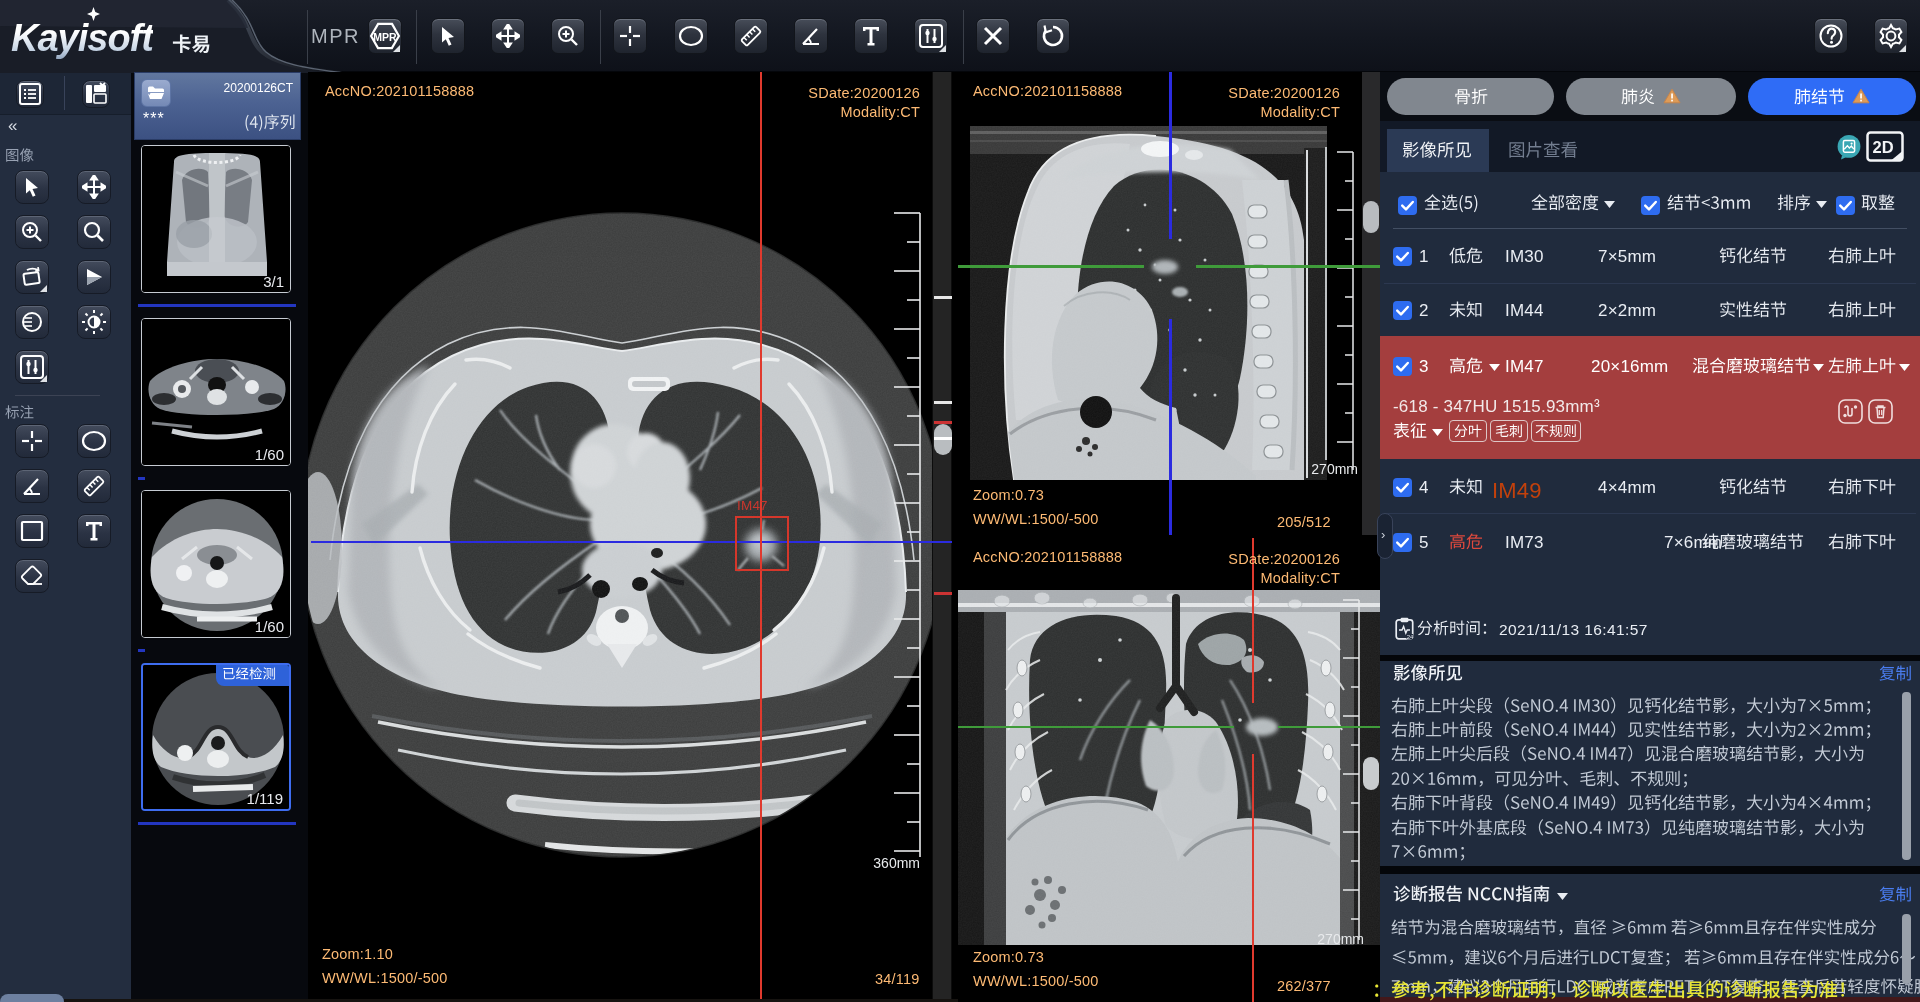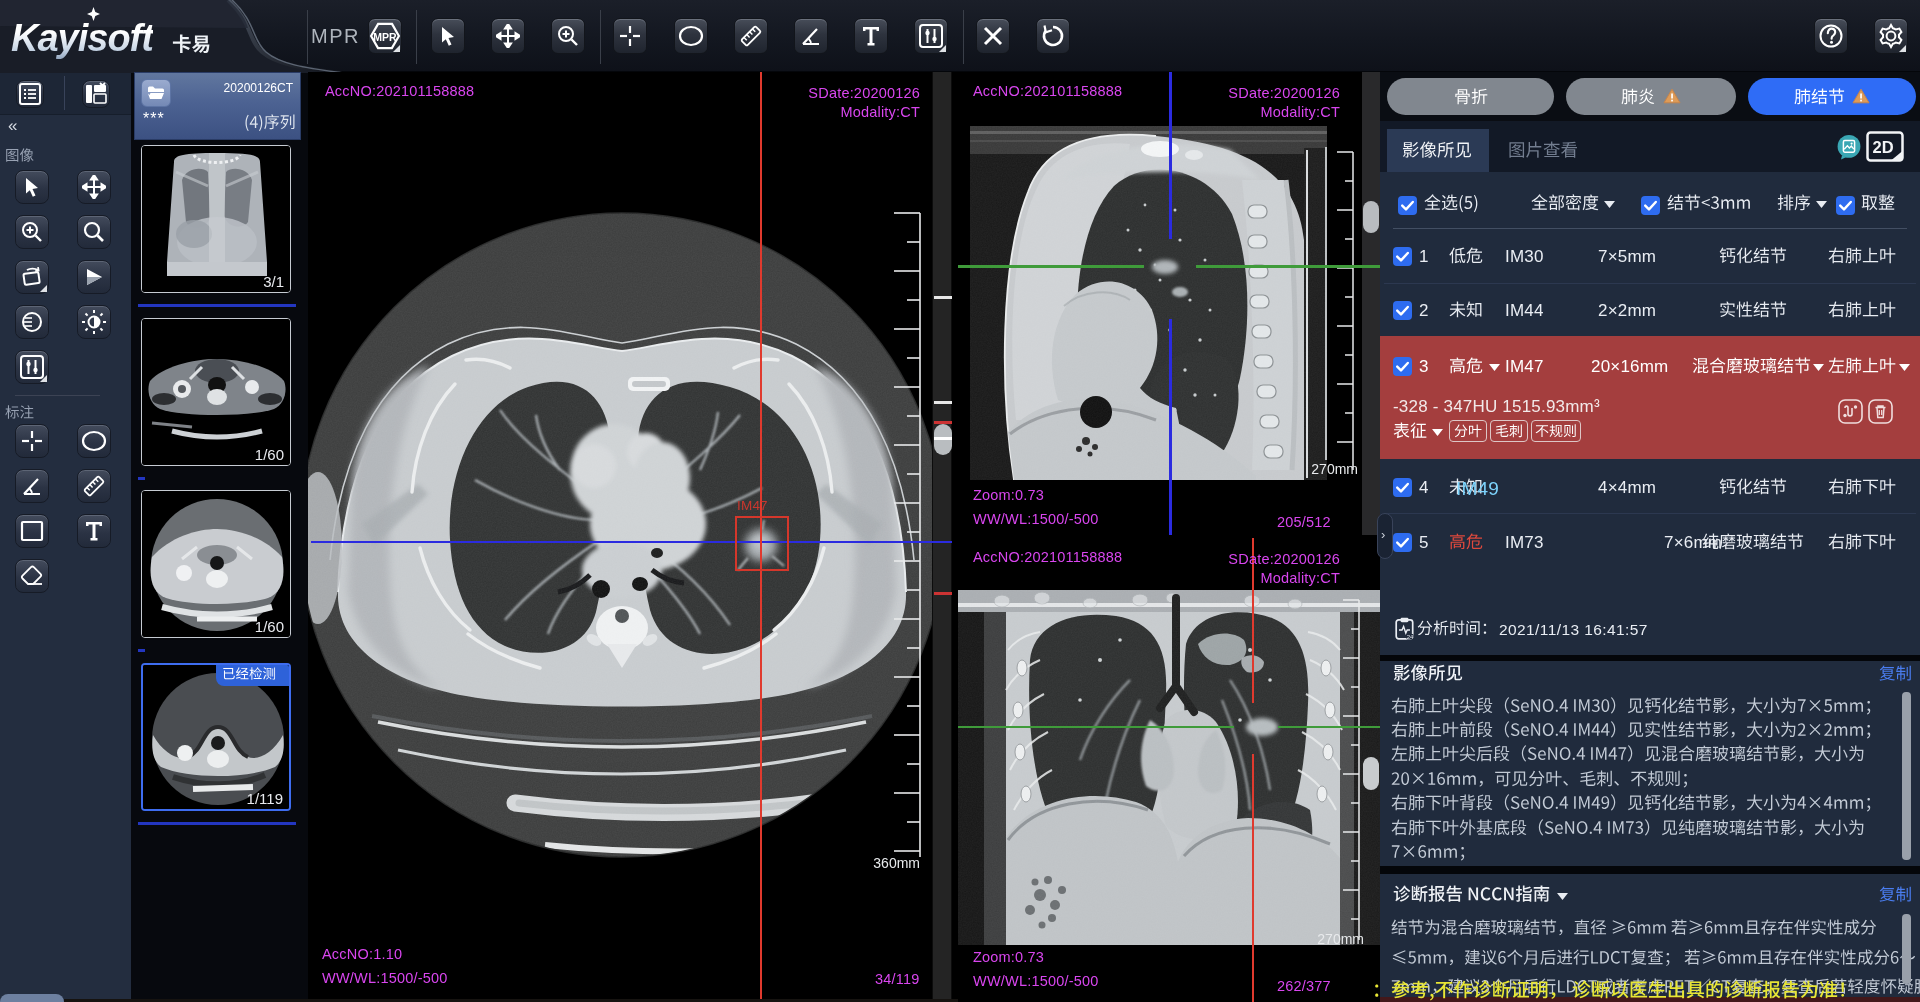--- a/index.html
+++ b/index.html
@@ -1,17 +1,17 @@
 <!DOCTYPE html>
 <html><head><meta charset="utf-8"><style>
 *{margin:0;padding:0;box-sizing:border-box}
 html,body{width:1920px;height:1002px;overflow:hidden;background:#000}
 body{font-family:"Liberation Sans",sans-serif;position:relative}
 .abs{position:absolute}
-.txt{position:absolute;color:#d946ef;font-size:14.5px;letter-spacing:.2px;white-space:nowrap}
+.txt{position:absolute;color:#fdba74;font-size:14.5px;letter-spacing:.2px;white-space:nowrap}
 .tr{text-align:right}
 .tbtn{position:absolute;width:34px;height:36px;border-radius:7px;
  background:linear-gradient(180deg,#474d59 0%,#2e333e 45%,#1f242e 100%);
  border:1px solid #12151b;box-shadow:inset 0 1px 0 #6a707c}
 .sbtn{position:absolute;width:34px;height:34px;border-radius:8px;
  background:linear-gradient(180deg,#434b5c 0%,#2b3344 55%,#222a3a 100%);
  border:1px solid #161b26;box-shadow:inset 0 1px 0 #5d6575}
 .ic{position:absolute;left:50%;top:50%;transform:translate(-50%,-50%)}
 .fold{position:absolute;right:1px;bottom:1px;width:0;height:0;border-left:7px solid transparent;border-bottom:7px solid #dfe2e6}
 </style></head><body>
@@ -724,21 +724,21 @@
 <div class="abs" style="left:1px;top:365px;width:18px;height:3px;background:#fff"></div>
 <div class="abs" style="left:1px;top:520px;width:18px;height:3px;background:#c33"></div>
 </div>
 <div class="abs" style="left:311px;top:541px;width:641px;height:2.4px;background:#2b2be0"></div>
 <div class="abs" style="left:760px;top:72px;width:2.4px;height:930px;background:#e03a2e"></div>
 <div class="abs" style="left:735px;top:516px;width:54px;height:55px;border:2.4px solid #d5372b"></div>
 <div class="txt" style="left:737px;top:498px;color:#c9372e;font-size:13.5px">IM47</div>
 <div class="txt" style="left:325px;top:83px">AccNO:202101158888</div>
 <div class="txt tr" style="right:1000px;top:85px">SDate:20200126</div>
 <div class="txt tr" style="right:1000px;top:104px">Modality:CT</div>
-<div class="txt" style="left:322px;top:946px">AccNO:1.10</div>
+<div class="txt" style="left:322px;top:946px">Zoom:1.10</div>
 <div class="txt" style="left:322px;top:970px">WW/WL:1500/-500</div>
 <div class="txt" style="left:875px;top:971px">34/119</div>
 <svg class="abs" style="left:958px;top:72px" width="422" height="463" viewBox="958 72 422 463">
 <rect x="958" y="72" width="422" height="463" fill="#000"></rect>
 <g>
  <clipPath id="sagClip">
         <rect x="970" y="126" width="357" height="354"></rect>
       </clipPath>
  <g clip-path="url(#sagClip)">
   <rect x="970" y="126" width="357" height="354" fill="#181818"></rect>
@@ -1194,21 +1194,21 @@
     <g fill="#fff" transform="translate(0 15.81) scale(0.017000)">
       <use href="#gR5de6" x="0.0"></use>
       <use href="#gR80ba" x="1000.0"></use>
       <use href="#gR4e0a" x="2000.0"></use>
       <use href="#gR53f6" x="3000.0"></use>
     </g>
   </svg>
 <svg class="abs" style="left:1899px;top:364px" width="11" height="7">
     <path d="M0 0 L11 0 L5.5 7 Z" fill="#fff"></path>
   </svg>
-<div class="txt" style="left:1393px;top:397px;font-size:17px;color:#f2e9e9">-328 - 347HU 1515.93mm³</div>
+<div class="txt" style="left:1393px;top:397px;font-size:17px;color:#f2e9e9">-618 - 347HU 1515.93mm³</div>
 <svg style="position:absolute;left:1393.0px;top:420.5px;overflow:visible" width="34.0" height="21.2">
     <g fill="#fff" transform="translate(0 15.81) scale(0.017000)">
       <use href="#gR8868" x="0.0"></use>
       <use href="#gR5f81" x="1000.0"></use>
     </g>
   </svg>
 <svg class="abs" style="left:1432px;top:429px" width="11" height="7">
     <path d="M0 0 L11 0 L5.5 7 Z" fill="#fff"></path>
   </svg>
 <div class="abs" style="left:1449px;top:420px;width:38px;height:22px;border:1px solid #ddc6c6;border-radius:4px"></div>
@@ -1248,21 +1248,21 @@
 <svg class="abs" style="left:1393px;top:478px" width="19" height="19" viewBox="0 0 19 19">
     <path d="M4.2 9.6 L8 13.4 L14.8 6" fill="none" stroke="#fff" stroke-width="2.4" stroke-linecap="round" stroke-linejoin="round"></path>
   </svg>
 <div class="txt" style="left:1419px;top:478px;font-size:17px;color:#e9edf3">4</div>
 <svg style="position:absolute;left:1449.0px;top:476.5px;overflow:visible" width="34.0" height="21.2">
     <g fill="#e9edf3" transform="translate(0 15.81) scale(0.017000)">
       <use href="#gR672a" x="0.0"></use>
       <use href="#gR77e5" x="1000.0"></use>
     </g>
   </svg>
-<div class="txt" style="left:1456px;top:478px;font-size:19px;color:#7dd3fc">IM49</div>
+<div class="txt" style="left:1492px;top:478px;font-size:22px;color:#c2410c">IM49</div>
 <div class="txt" style="left:1598px;top:478px;font-size:17px;color:#e9edf3">4×4mm</div>
 <svg style="position:absolute;left:1719.0px;top:476.5px;overflow:visible" width="68.0" height="21.2">
     <g fill="#e9edf3" transform="translate(0 15.81) scale(0.017000)">
       <use href="#gR9499" x="0.0"></use>
       <use href="#gR5316" x="1000.0"></use>
       <use href="#gR7ed3" x="2000.0"></use>
       <use href="#gR8282" x="3000.0"></use>
     </g>
   </svg>
 <svg style="position:absolute;left:1828.0px;top:476.5px;overflow:visible" width="68.0" height="21.2">

